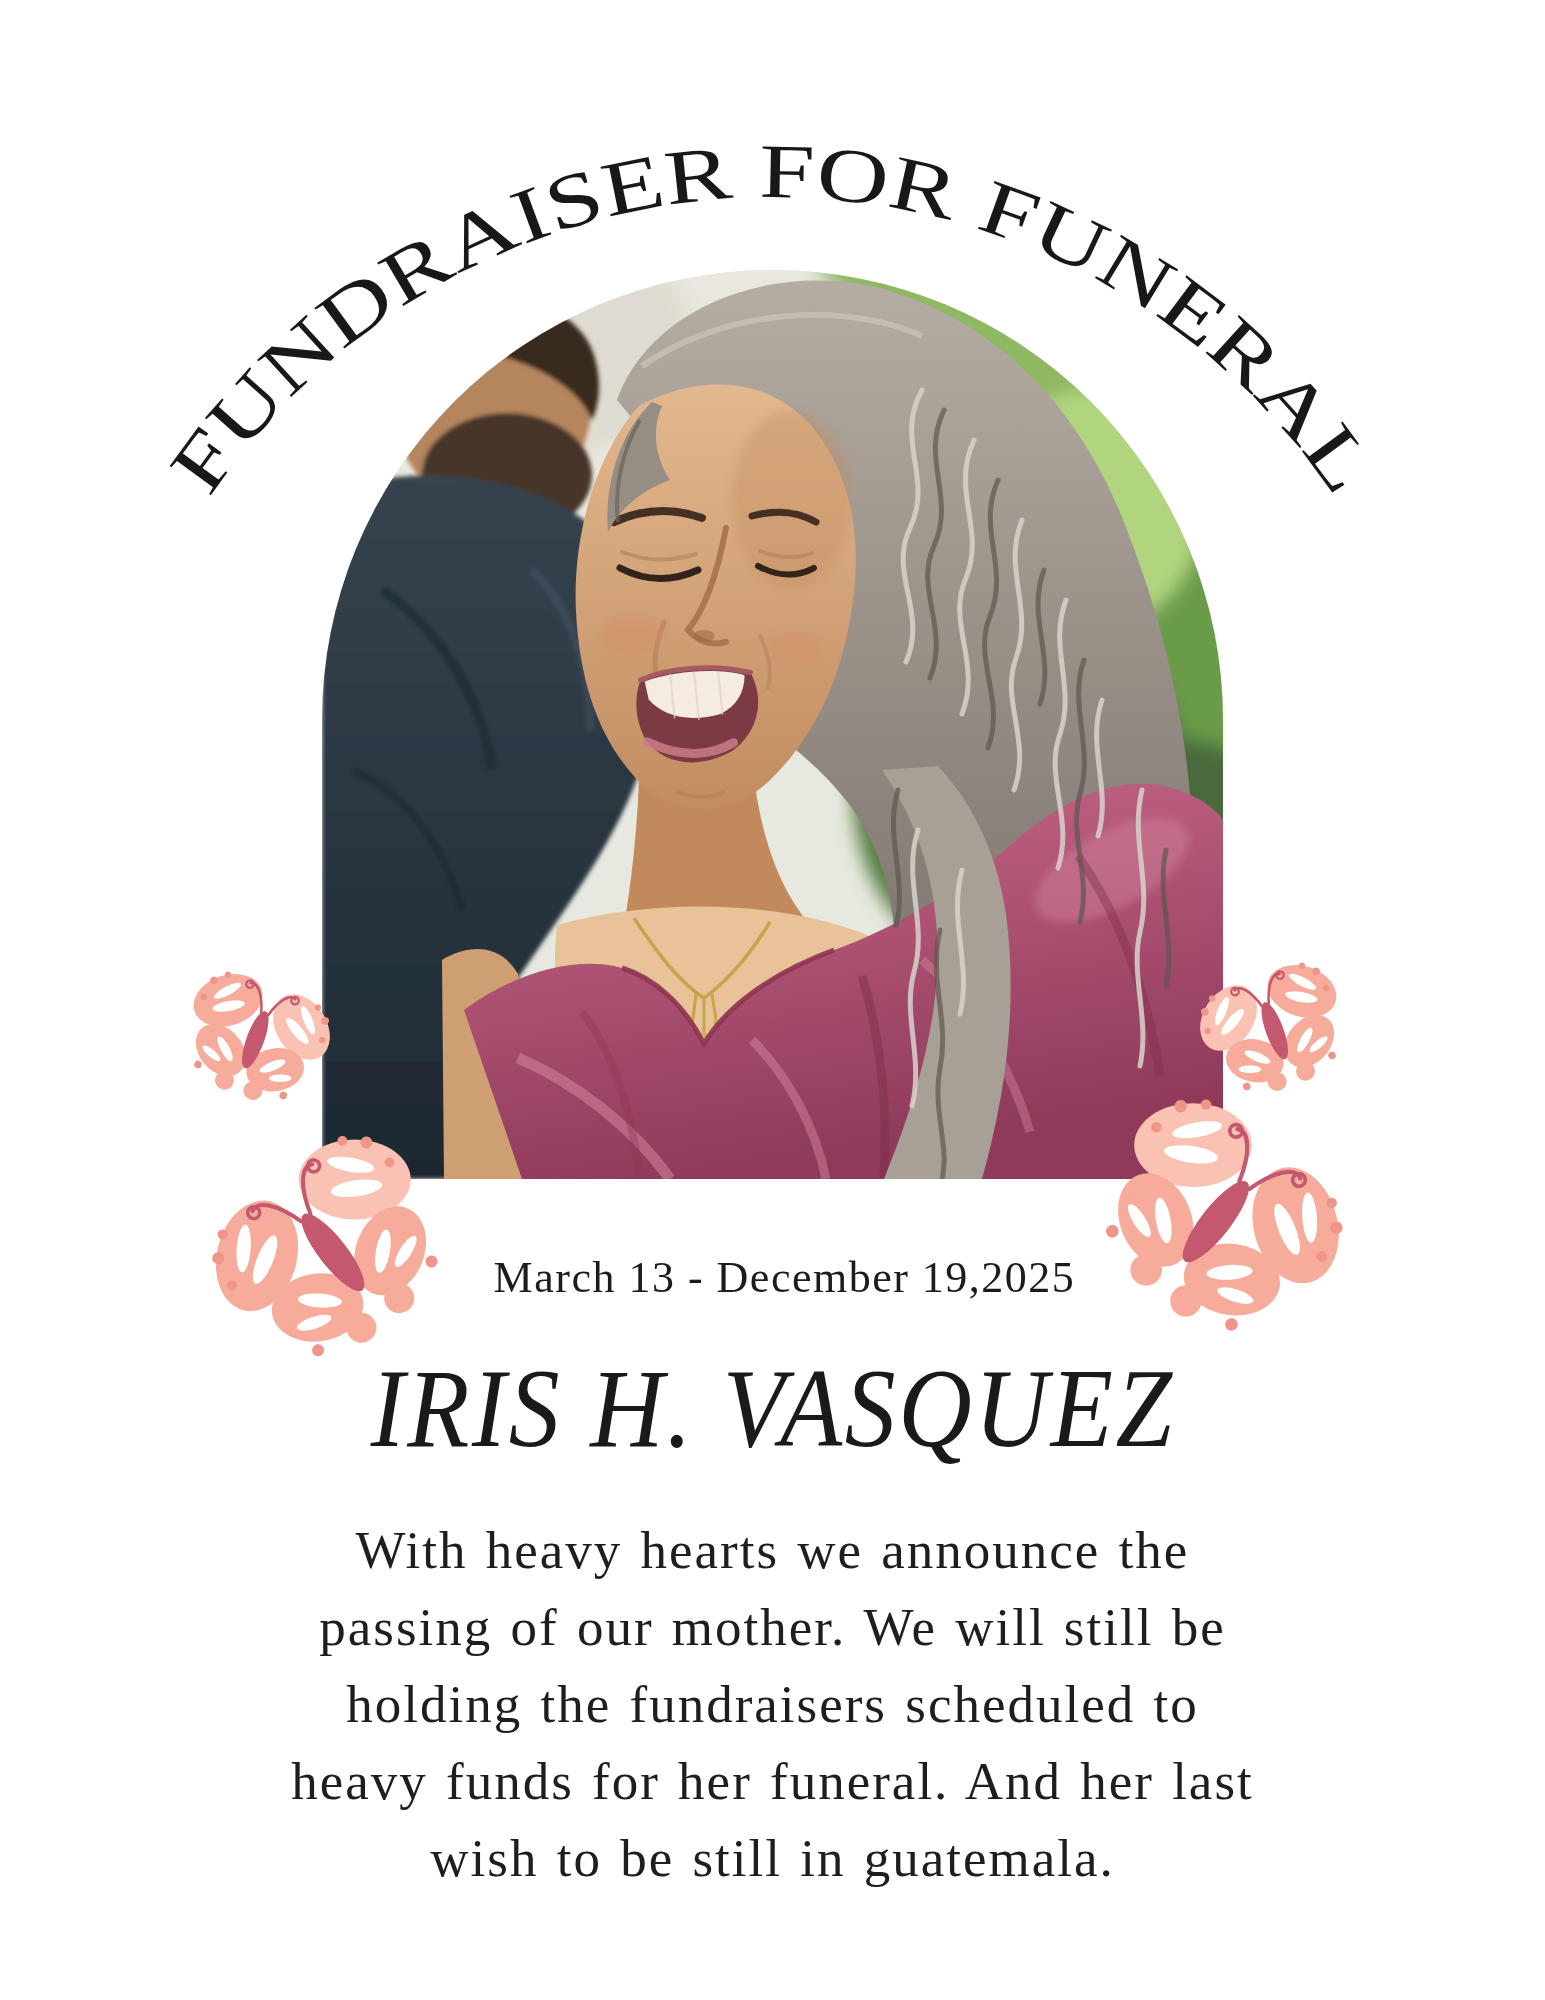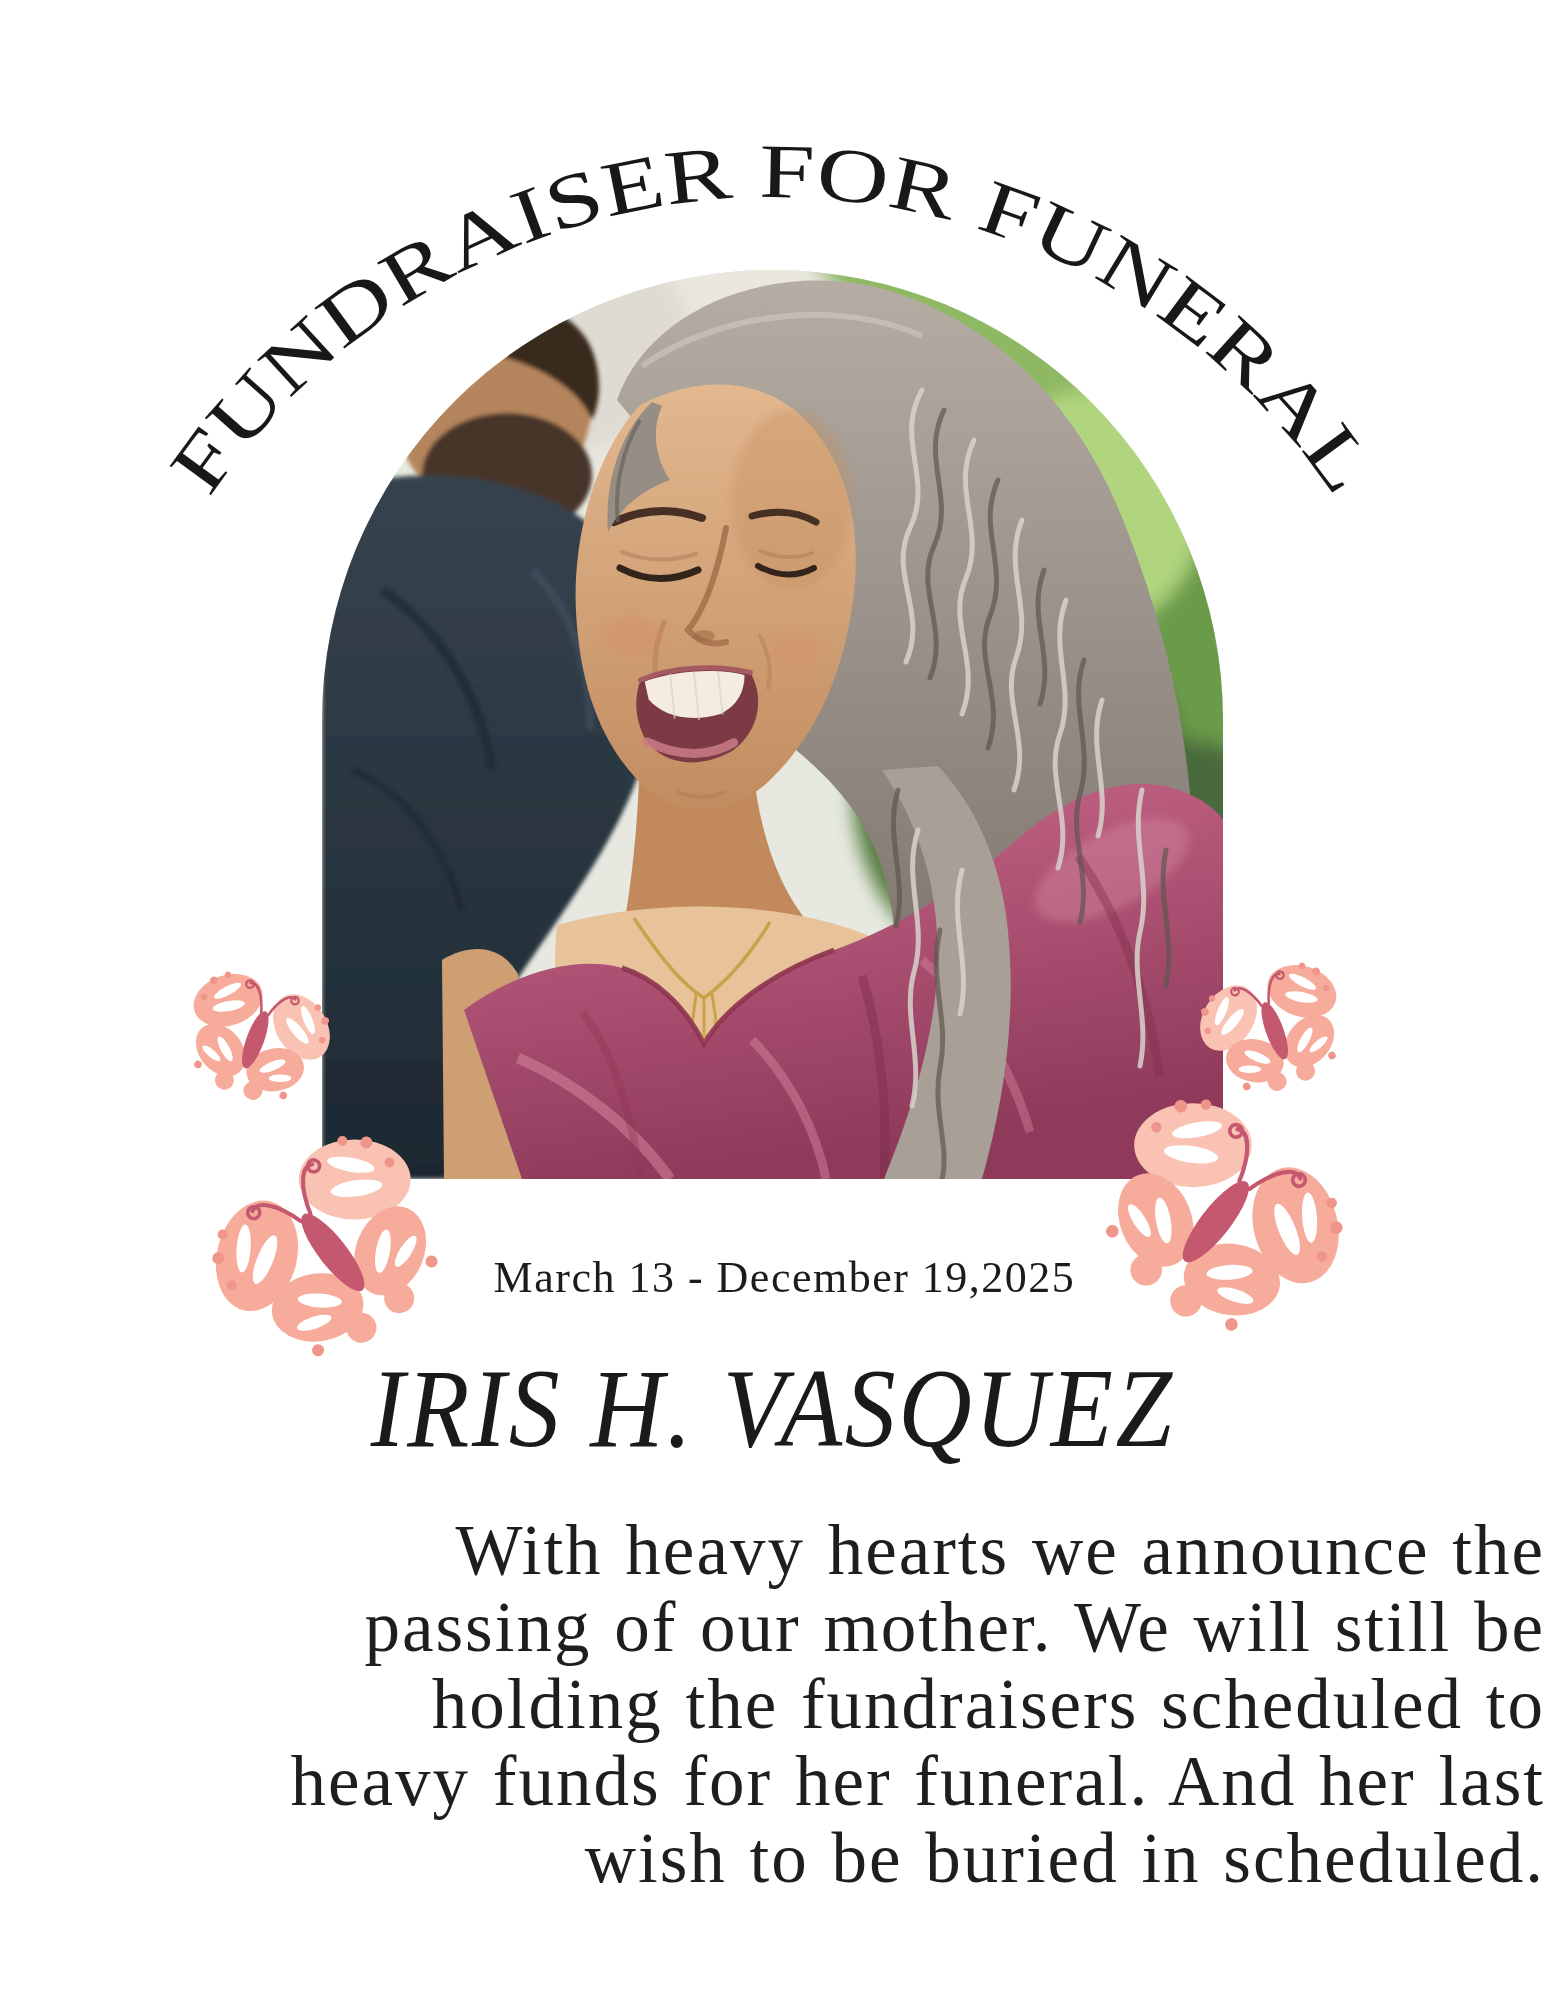--- a/index.html
+++ b/index.html
@@ -9,22 +9,22 @@
   .arc-text{font-family:"Liberation Serif",serif;font-size:77px;fill:#181818;}
   .photo-arch{position:absolute;left:322px;top:270px;width:901px;height:909px;
       border-radius:451px 451px 22px 22px;overflow:hidden;background:#e7e9e0;}
   .photo-arch svg{display:block;width:901px;height:909px;}
   .butterflies{position:absolute;left:0;top:0;pointer-events:none;}
   .date-line{position:absolute;left:0;right:0;top:1252px;text-align:center;
       font-size:44px;letter-spacing:1.5px;color:#1c1c1c;margin-left:24px;}
   .name-line{position:absolute;left:0;right:0;top:1351px;text-align:center;
       font-size:113px;line-height:113px;color:#1a1a1a;white-space:nowrap;font-style:italic;}
   .name-line .inner{display:inline-block;transform:scaleX(0.9);transform-origin:center;letter-spacing:3px;}
-  .announcement{position:absolute;left:0;right:0;top:1512px;text-align:right;
-      font-size:71px;line-height:77px;letter-spacing:2px;word-spacing:3px;color:#1e1e1e;}
+  .announcement{position:absolute;left:0;right:0;top:1512px;text-align:center;
+      font-size:53px;line-height:77px;letter-spacing:2px;word-spacing:3px;color:#1e1e1e;}
 </style>
 </head>
 <body>
 
 <div class="page">
 
   <svg class="title-arc-svg" width="1545" height="620" viewBox="0 0 1545 620">
     <defs>
       <path id="titleArc" d="M 205 505 A 677 677 0 0 1 1340 505" fill="none"></path>
     </defs>
@@ -218,16 +218,16 @@
 
   <div class="name-line">
     <span class="inner">IRIS H. VASQUEZ</span>
   </div>
 
   <div class="announcement">
     <div class="line">With heavy hearts we announce the</div>
     <div class="line">passing of our mother. We will still be</div>
     <div class="line">holding the fundraisers scheduled to</div>
     <div class="line">heavy funds for her funeral. And her last</div>
-    <div class="line">wish to be buried in scheduled.</div>
+    <div class="line">wish to be still in guatemala.</div>
   </div>
 
 </div>
 
 </body></html>

